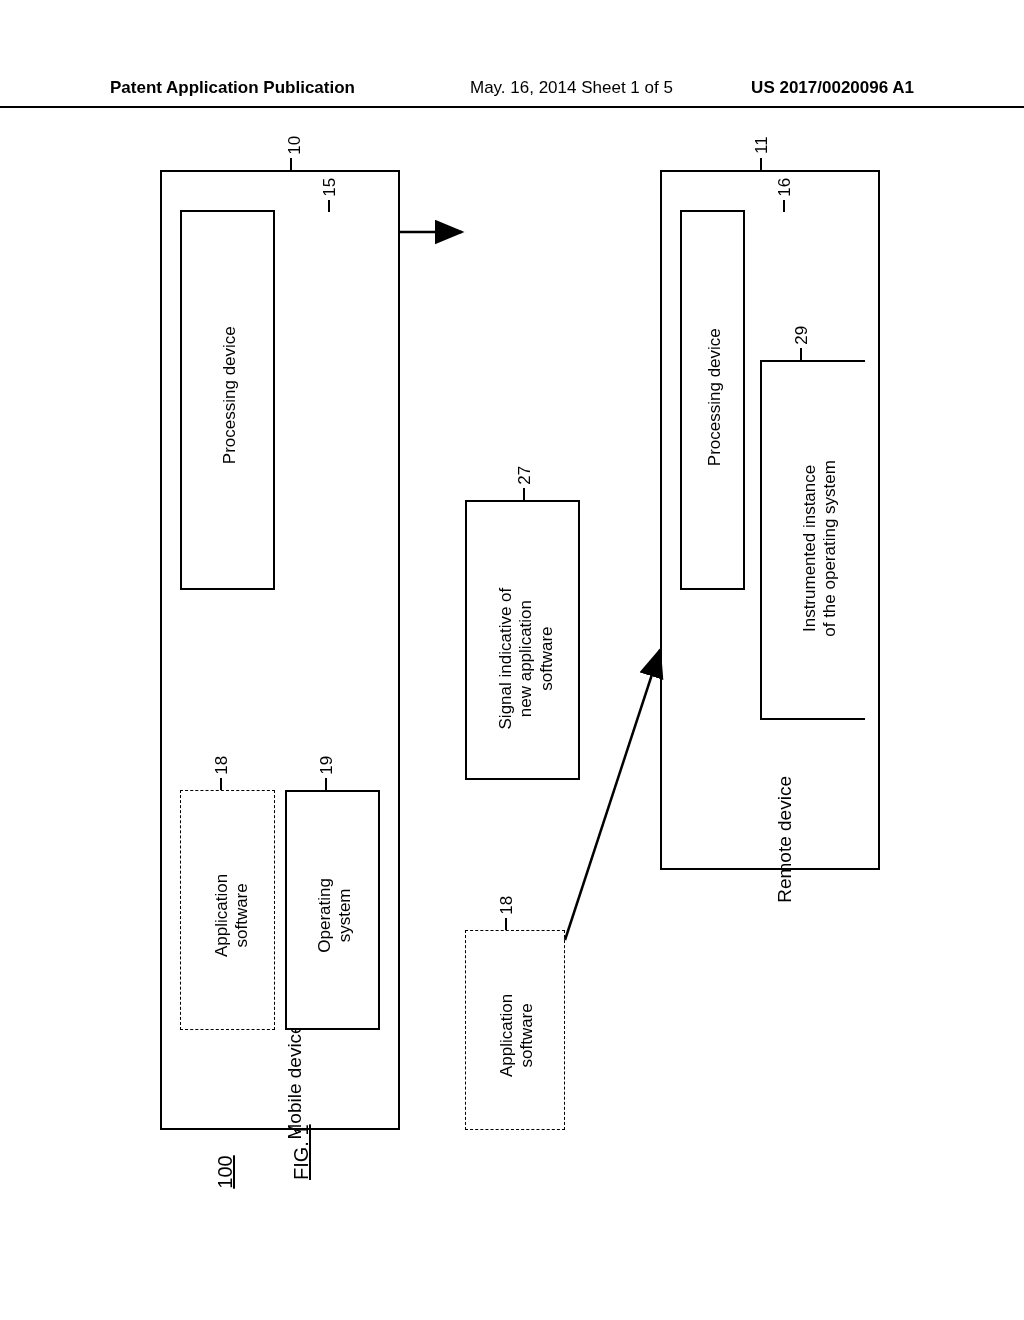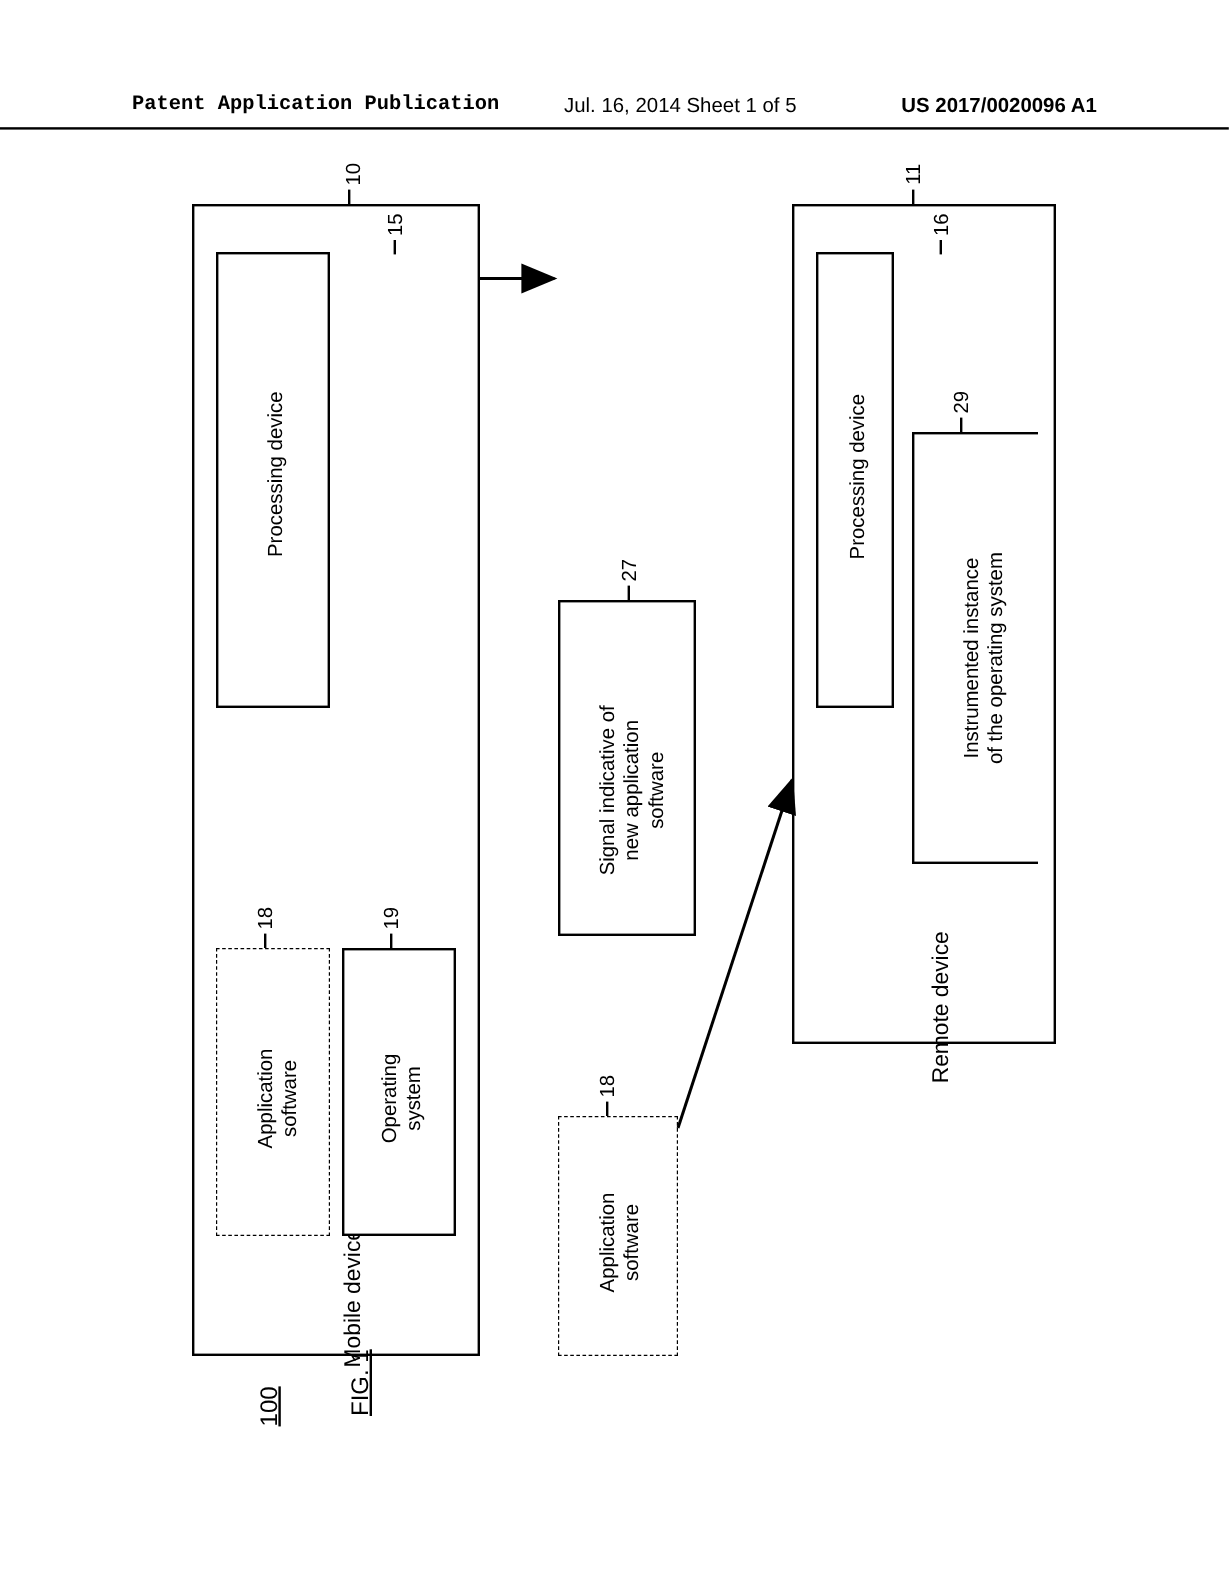--- a/index.html
+++ b/index.html
@@ -23,21 +23,20 @@
     width: 1024px;
     height: 30px;
     border-bottom: 2px solid #000;
   }
   .hdr-left {
     position: absolute;
     left: 110px;
     top: 0;
     font-weight: bold;
     font-size: 17px;
-    font-family: Liberation Mono, monospace;
   }
   .hdr-mid {
     position: absolute;
     left: 470px;
     top: 0;
     font-size: 17px;
   }
   .hdr-right {
     position: absolute;
     right: 110px;
@@ -84,21 +83,21 @@
     width: 720px; height: 960px;
     overflow: visible;
   }
 </style>
 </head>
 <body>
 
 <div class="page">
   <div class="header">
     <span class="hdr-left">Patent Application Publication</span>
-    <span class="hdr-mid">Jul. 16, 2014  Sheet 1 of 5</span>
+    <span class="hdr-mid">May. 16, 2014  Sheet 1 of 5</span>
     <span class="hdr-right">US 2017/0020096 A1</span>
   </div>
 
   <div class="canvas">
 
     <div class="box" style="left:0px; top:0px; width:240px; height:960px;"></div>
 
     <div class="leader" style="left:130px; top:-12px; height:12px;"></div>
     <div class="rot" style="left:125px; top:-35px; width:20px;">10</div>
     <div class="rot" style="left:55px; top:900px; width:160px; font-size:19px;">Mobile device</div>

